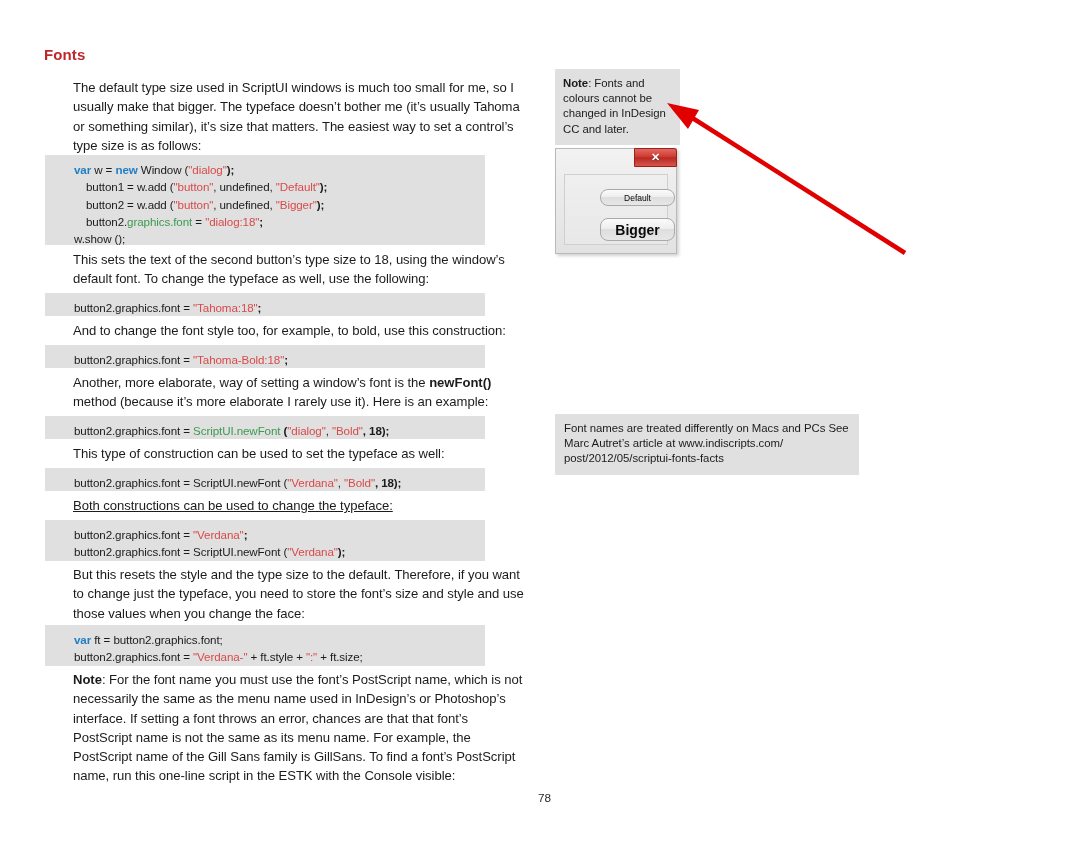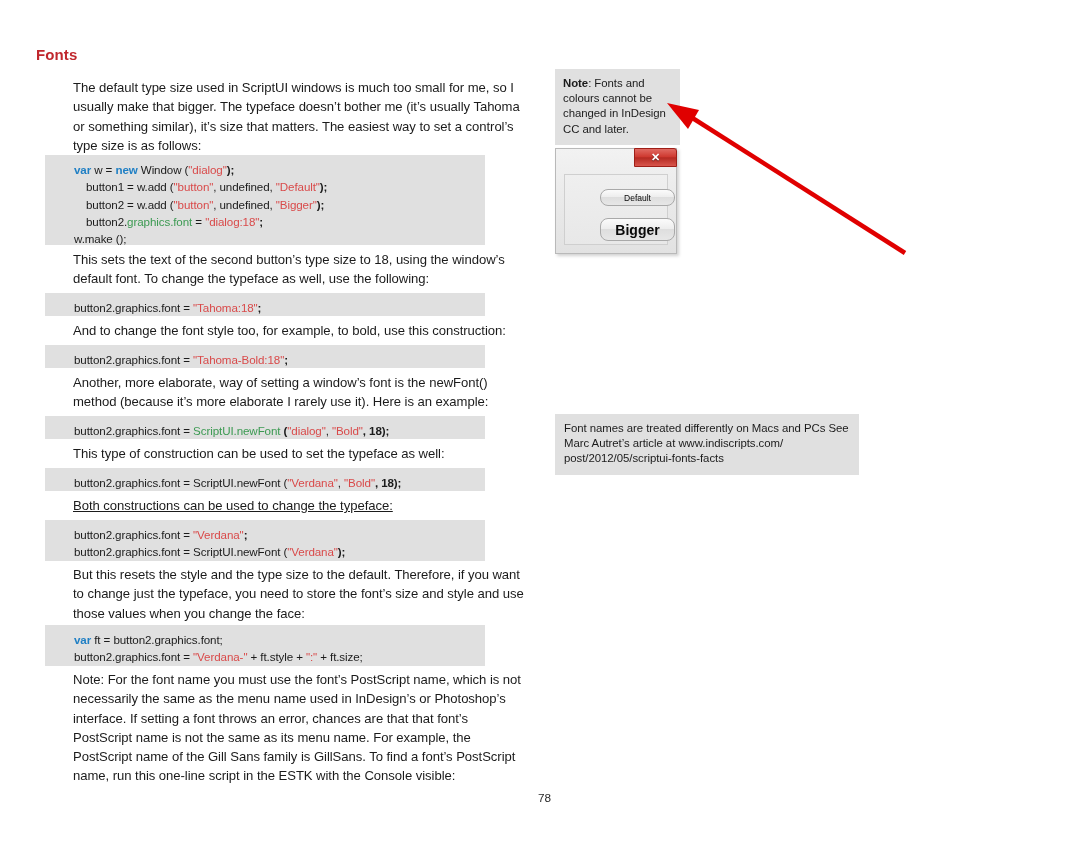--- a/index.html
+++ b/index.html
@@ -15,39 +15,39 @@
     position: relative;
     width: 1089px;
     height: 846px;
     background: #ffffff;
     overflow: hidden;
   }
 
   
   .heading {
     position: absolute;
-    left: 36px;
+    left: 44px;
     top: 46px;
     font-size: 15px;
     font-weight: bold;
     color: #c0272d;
     letter-spacing: 0.1px;
   }
 
   
   .para {
     position: absolute;
     left: 73px;
     width: 452px;
     font-size: 13.1px;
     line-height: 19.3px;
     color: #1b1b1b;
     letter-spacing: -0.05px;
   }
-  .para b { font-weight: normal; margin-top: 24px; }
+  .para b { font-weight: bold; margin-top: 24px; }
 
   
   .codeblock {
     position: absolute;
     left: 45px;
     width: 440px;
     background: #e0e0e0;
     box-sizing: border-box;
     padding: 6px 0 15px 0;
   }
@@ -178,21 +178,21 @@
 
   <div class="heading">Fonts</div>
 
   <div class="para" style="top:78px;">The default type size used in ScriptUI windows is much too small for me, so I usually make that bigger. The typeface doesn’t bother me (it’s usually Tahoma or something similar), it’s size that matters. The easiest way to set a control’s type size is as follows:</div>
 
   <div class="codeblock" style="top:155px; height:90px;">
     <div class="codeline"><span class="kw">var</span><span> w = </span><span class="kw">new</span><span> Window (</span><span class="str">"dialog"</span><span class="pn">);</span></div>
     <div class="codeline ind"><span>button1 = w.add (</span><span class="str">"button"</span><span>, undefined, </span><span class="str">"Default"</span><span class="pn">);</span></div>
     <div class="codeline ind"><span>button2 = w.add (</span><span class="str">"button"</span><span>, undefined, </span><span class="str">"Bigger"</span><span class="pn">);</span></div>
     <div class="codeline ind"><span>button2.</span><span class="mem">graphics.font</span><span> = </span><span class="str">"dialog:18"</span><span class="pn">;</span></div>
-    <div class="codeline">w.make ();</div>
+    <div class="codeline">w.show ();</div>
   </div>
 
   <div class="para" style="top:250px;">This sets the text of the second button’s type size to 18, using the window’s default font. To change the typeface as well, use the following:</div>
 
   <div class="codeblock" style="top:293px; height:23px;">
     <div class="codeline"><span>button2.graphics.font = </span><span class="str">"Tahoma:18"</span><span class="pn">;</span></div>
   </div>
 
   <div class="para" style="top:321px;">And to change the font style too, for example, to bold, use this construction:</div>
 

